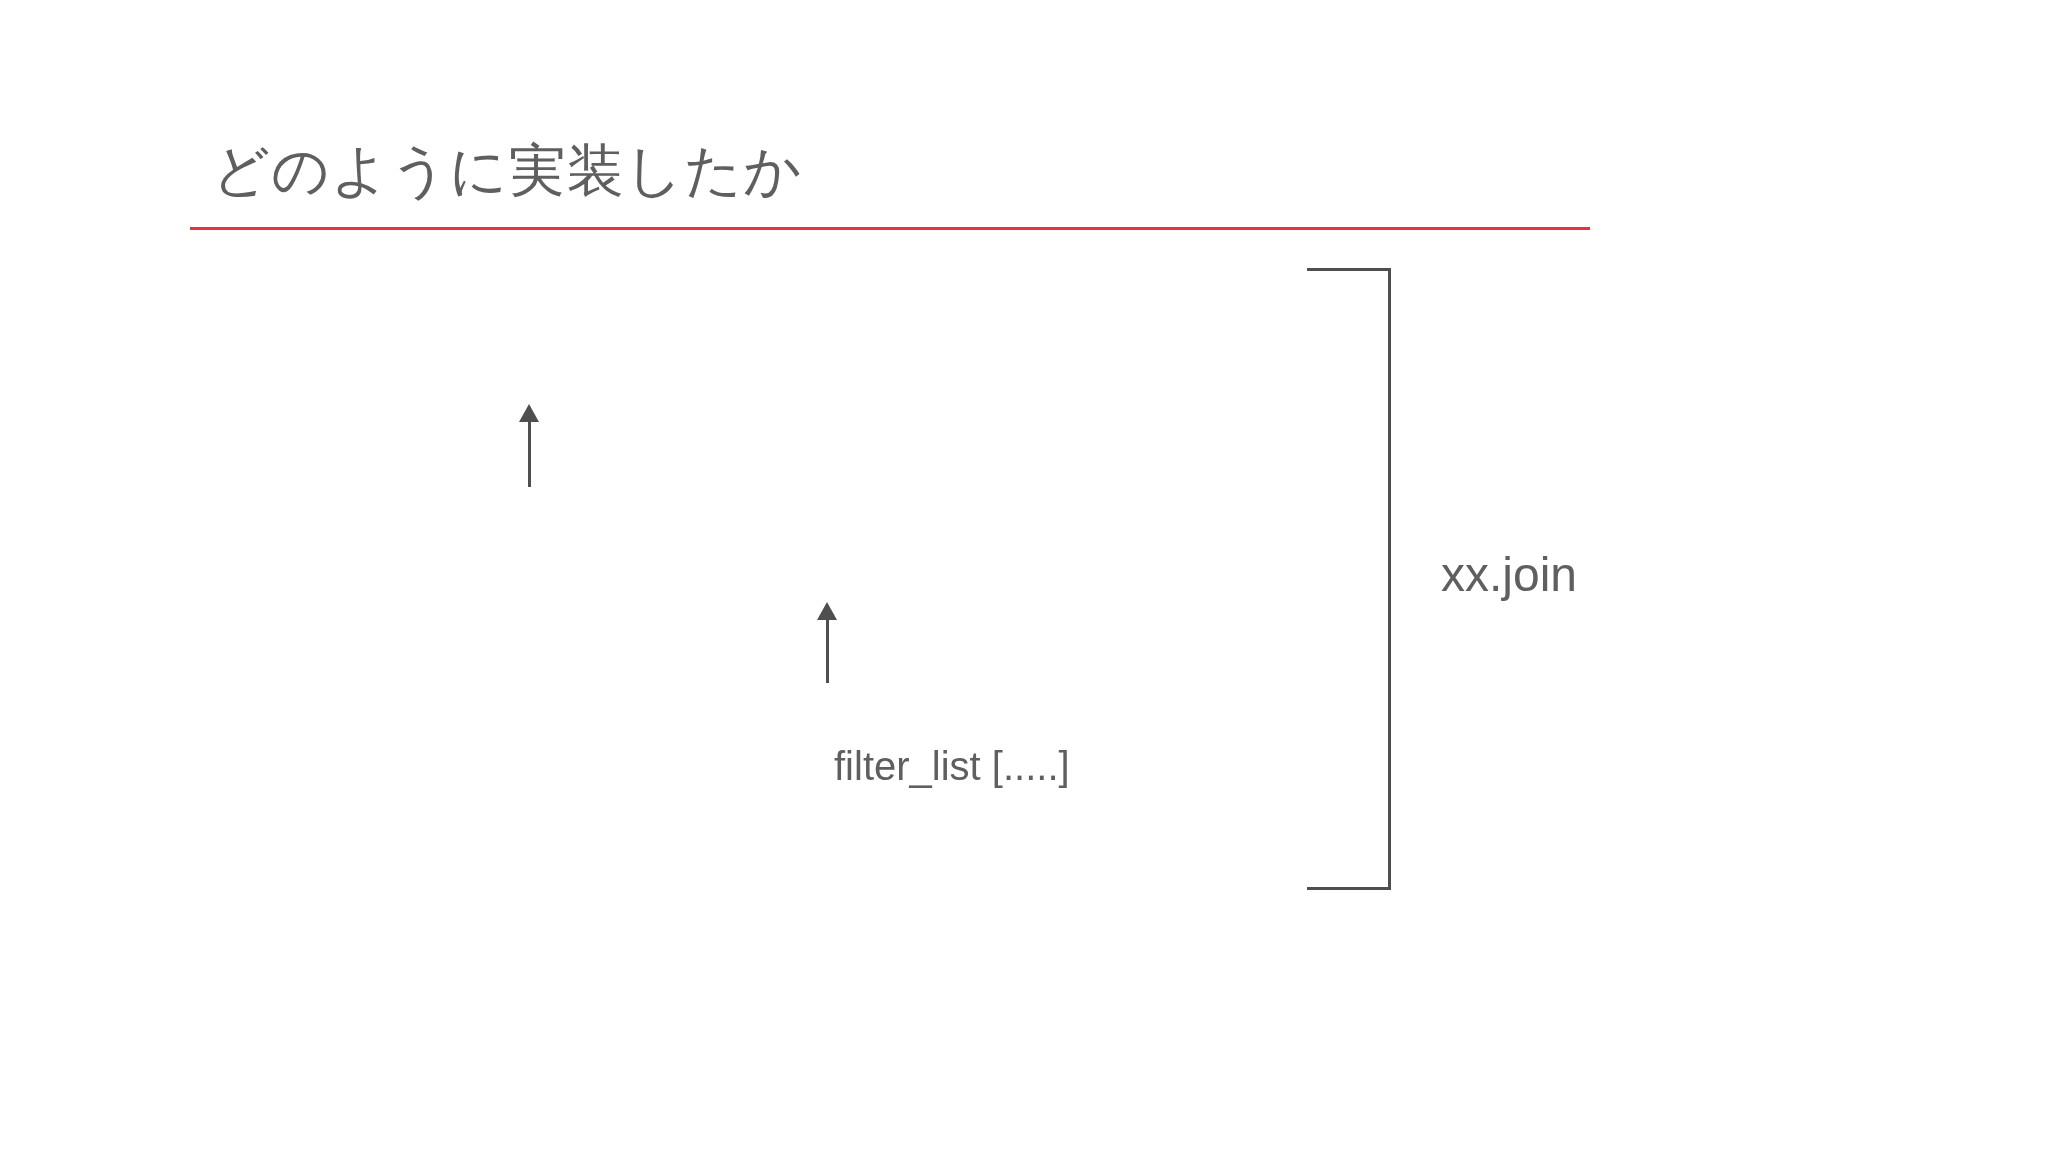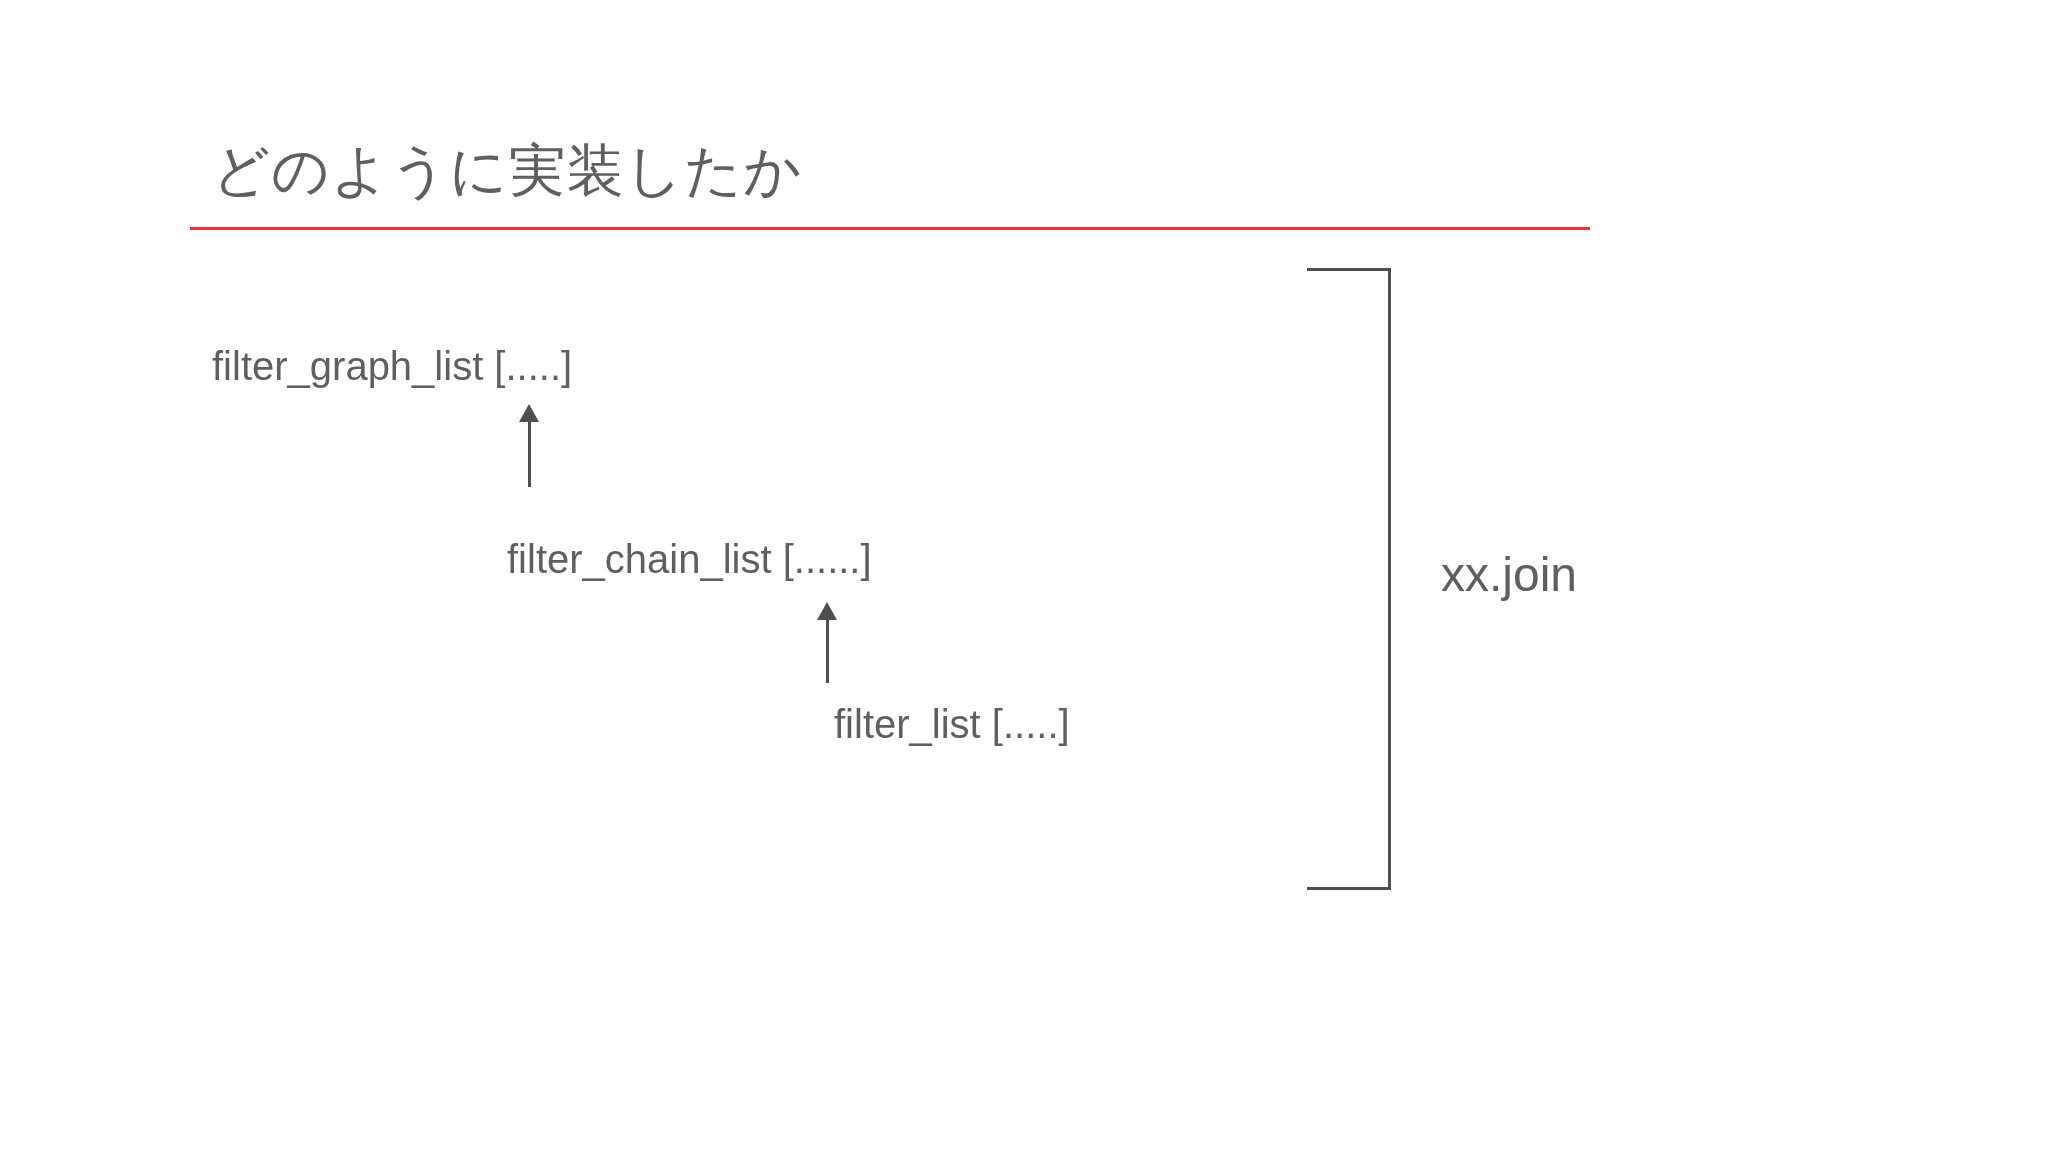--- a/index.html
+++ b/index.html
@@ -43,21 +43,21 @@
 
   .node-label {
     position: absolute;
     font-size: 40px;
     line-height: 1;
     color: var(--text);
     white-space: nowrap;
   }
   .node-graph { left: 212px; top: 346px; }
   .node-chain { left: 507px; top: 539px; }
-  .node-filter { left: 834px; top: 704px; }
+  .node-filter { left: 834px; top: 746px; }
 
   .arrow-line {
     position: absolute;
     width: 3px;
     background: var(--shape);
   }
   .arrow-head {
     position: absolute;
     width: 0;
     height: 0;
@@ -93,28 +93,26 @@
 </style>
 </head>
 <body>
 
 <div class="slide">
 
   <h1 class="slide-title">どのように実装したか</h1>
 
   <div class="title-divider"></div>
 
-  <div class="node-label node-graph">filter_graph_list [.....]</div>
 
   <div class="arrow arrow1">
     <div class="arrow-head"></div>
     <div class="arrow-line"></div>
   </div>
 
-  <div class="node-label node-chain">filter_chain_list [......]</div>
 
   <div class="arrow arrow2">
     <div class="arrow-head"></div>
     <div class="arrow-line"></div>
   </div>
 
   <div class="node-label node-filter">filter_list [.....]</div>
 
   <div class="right-bracket"></div>
 

